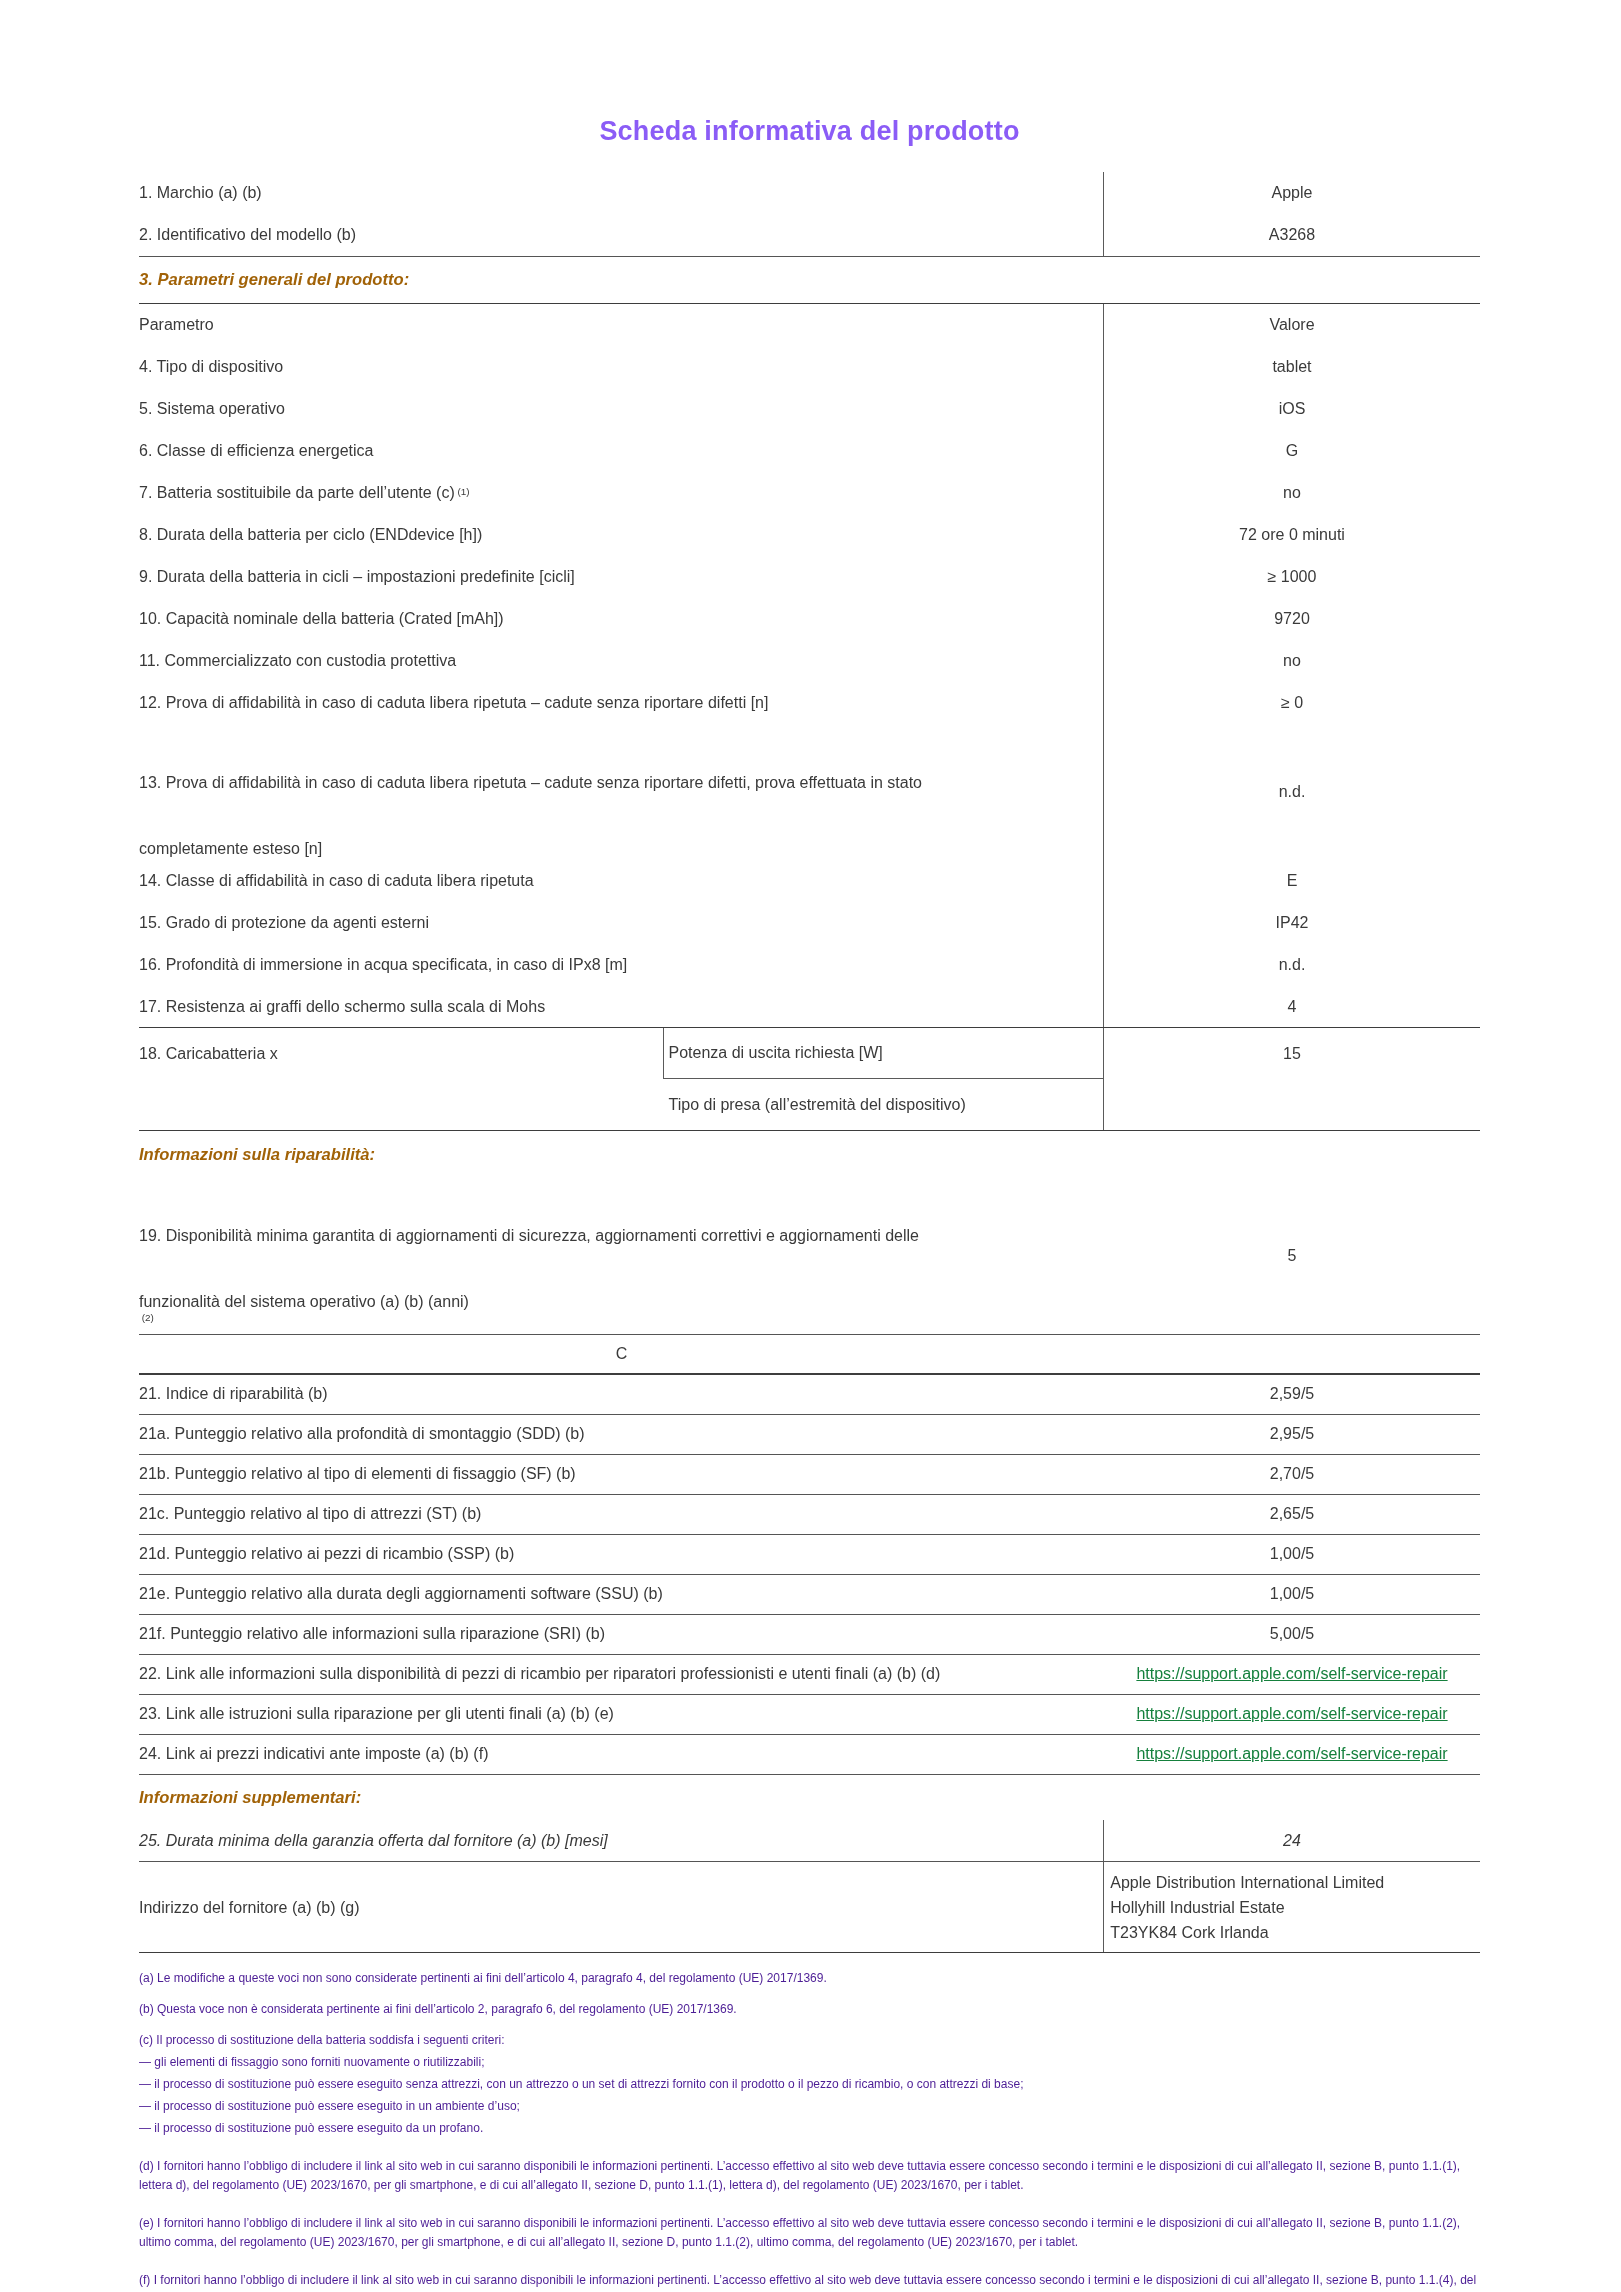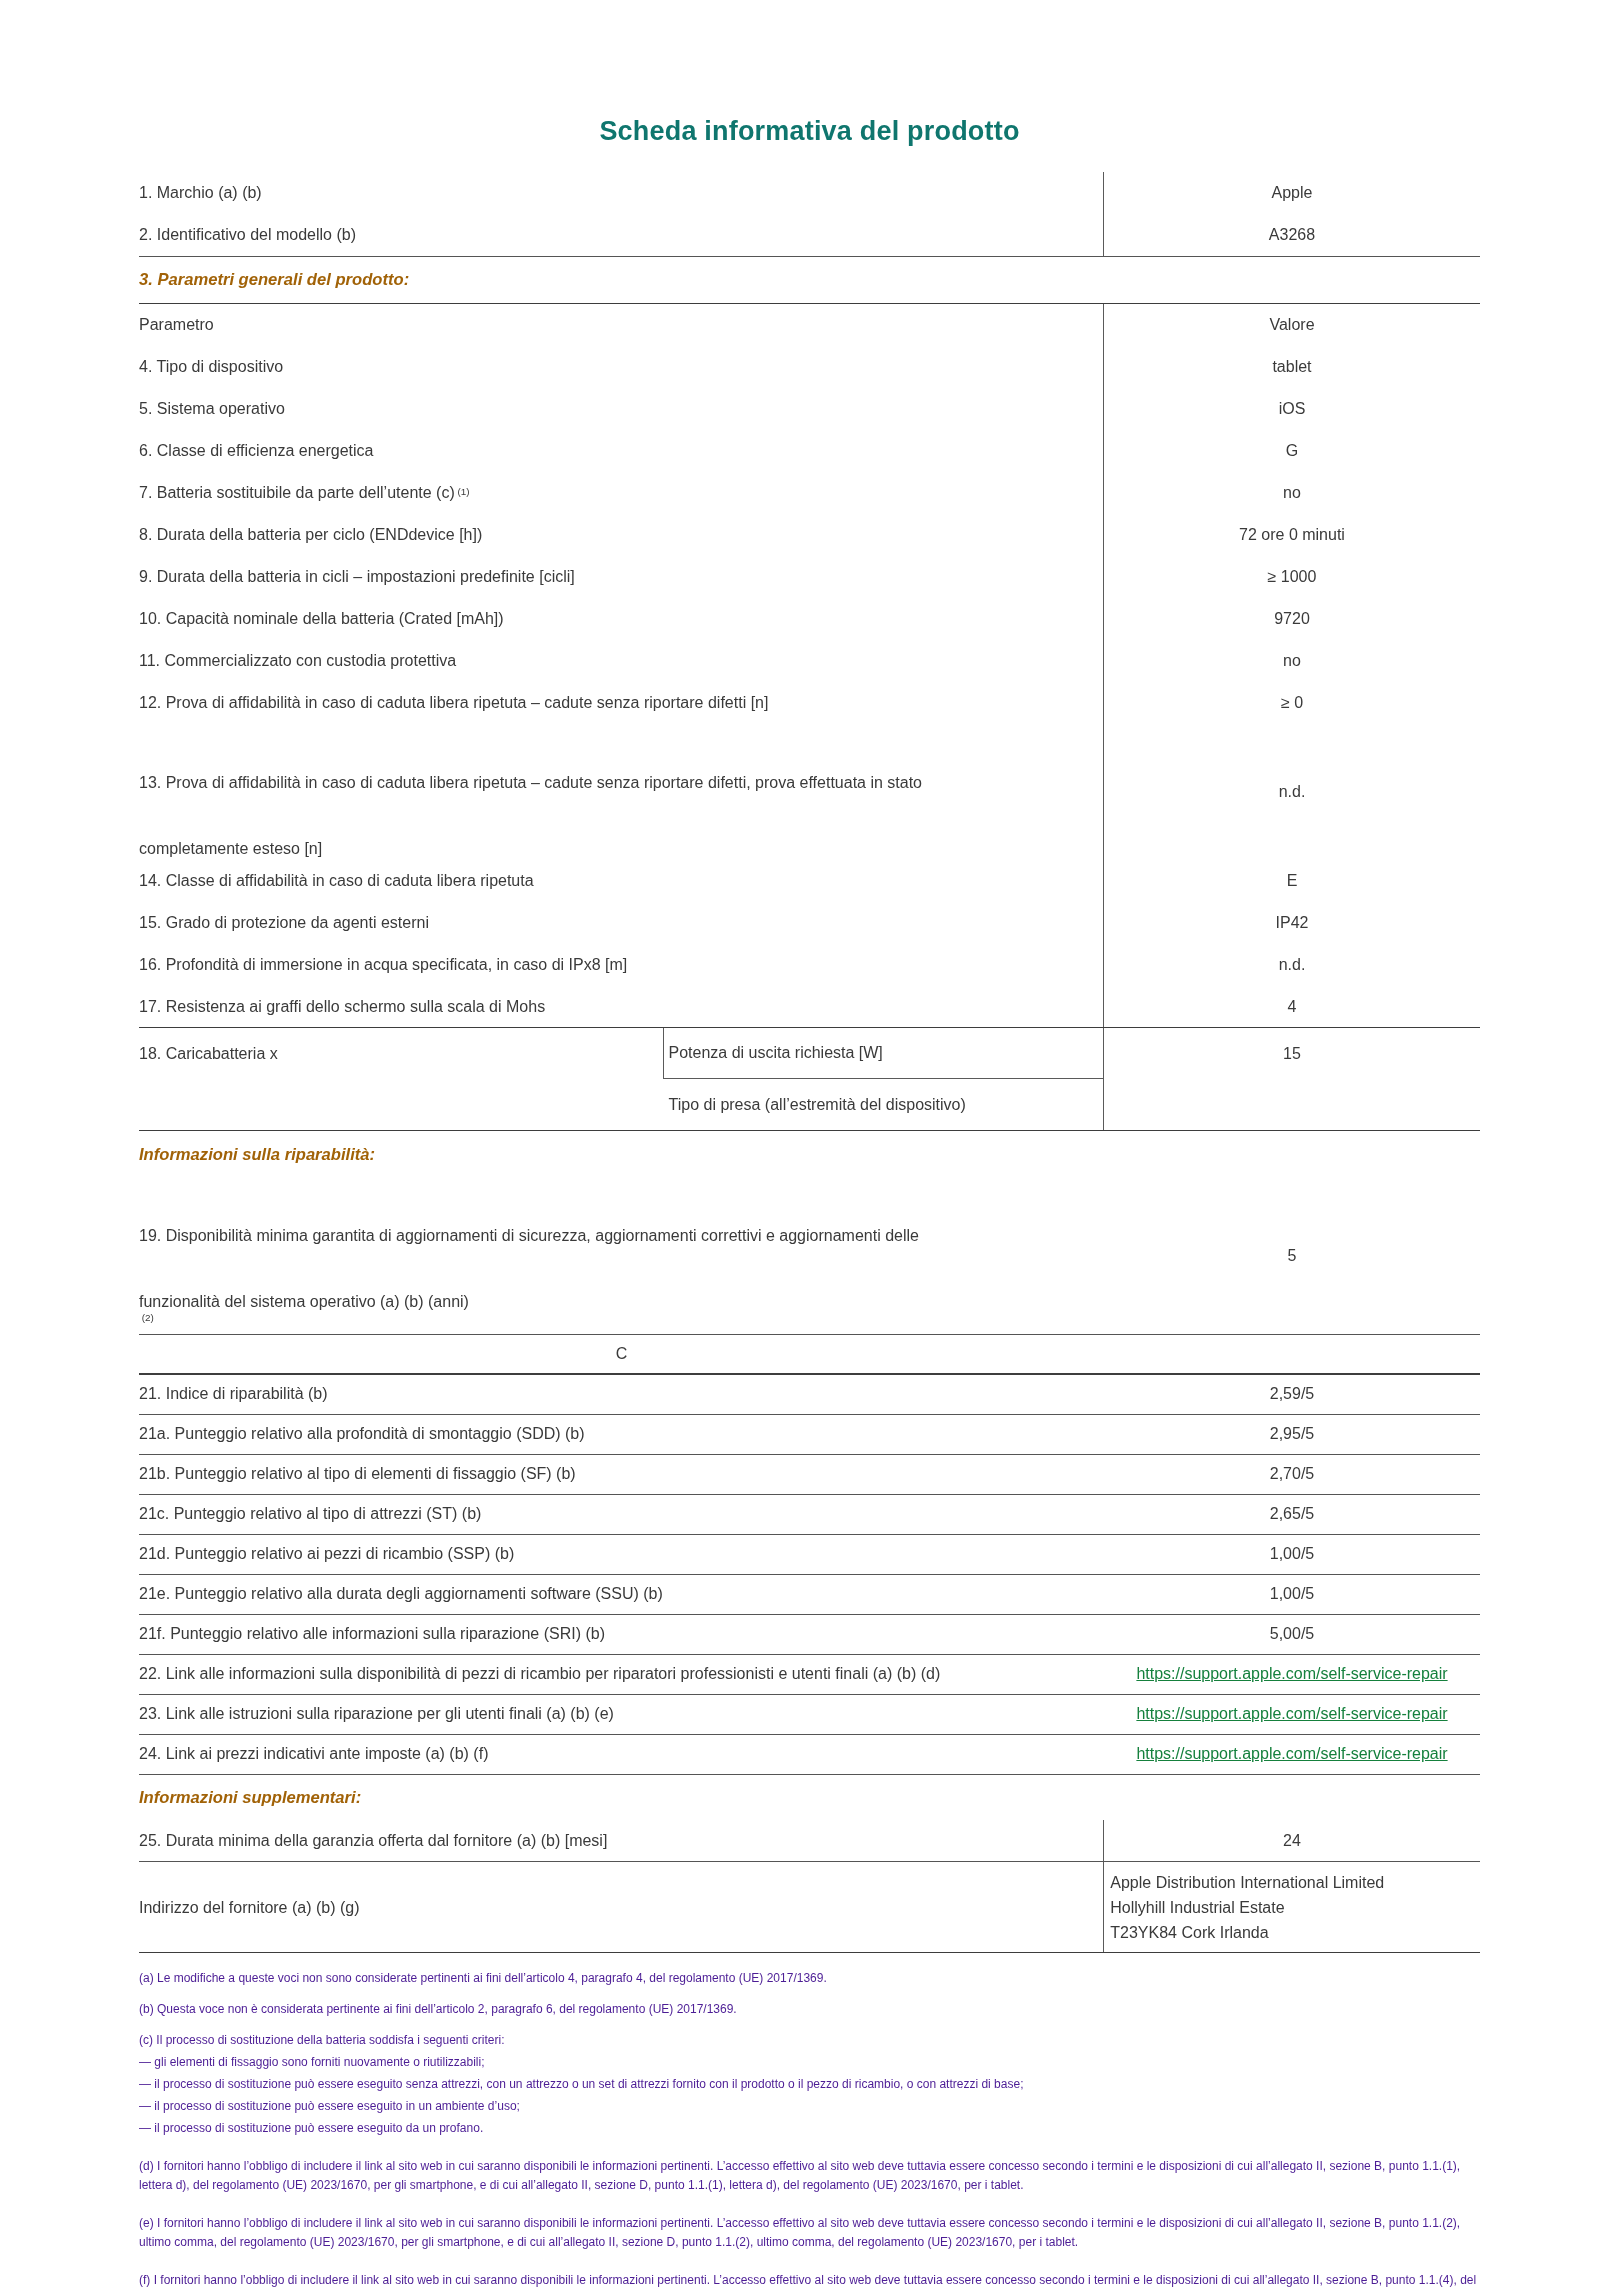--- a/index.html
+++ b/index.html
@@ -20,21 +20,21 @@
     position:absolute;
     left:139px;
     top:0;
     width:1341px;
   }
   .doc-title {
     margin-top:116px;
     text-align:center;
     font-size:27px;
     font-weight:bold;
-    color:#0f766e;
+    color:#8b5cf6;
     letter-spacing:0.2px;
   }
   
   .tbl { width:100%; }
   .row {
     display:grid;
     grid-template-columns:965px 1fr;
     min-height:42px;
     align-items:stretch;
   }
@@ -122,21 +122,21 @@
   #supp-table .row.addr { min-height:90px; }
   #supp-table .row.addr .l { border-right:1.3px solid #5a5a5a; }
   #supp-table .row.addr .v {
     justify-content:flex-start;
     text-align:left;
     padding-left:6.3px;
     line-height:25px;
     display:block;
     padding-top:7.2px;
   }
-  #supp-table .mid-line { border-bottom:1.3px solid #555; }
+  #supp-table .mid-line { border-bottom:1.3px solid #555;font-style:italic; }
   
   .footnotes { margin-top:16px; }
   .fn {
     font-size:12px;
     color:#4c1d95;
     line-height:1.6;
     margin-top:11.6px;
   }
   .fn.dash { margin-top:2.7px; }
   .fn.para { margin-top:19px; }

